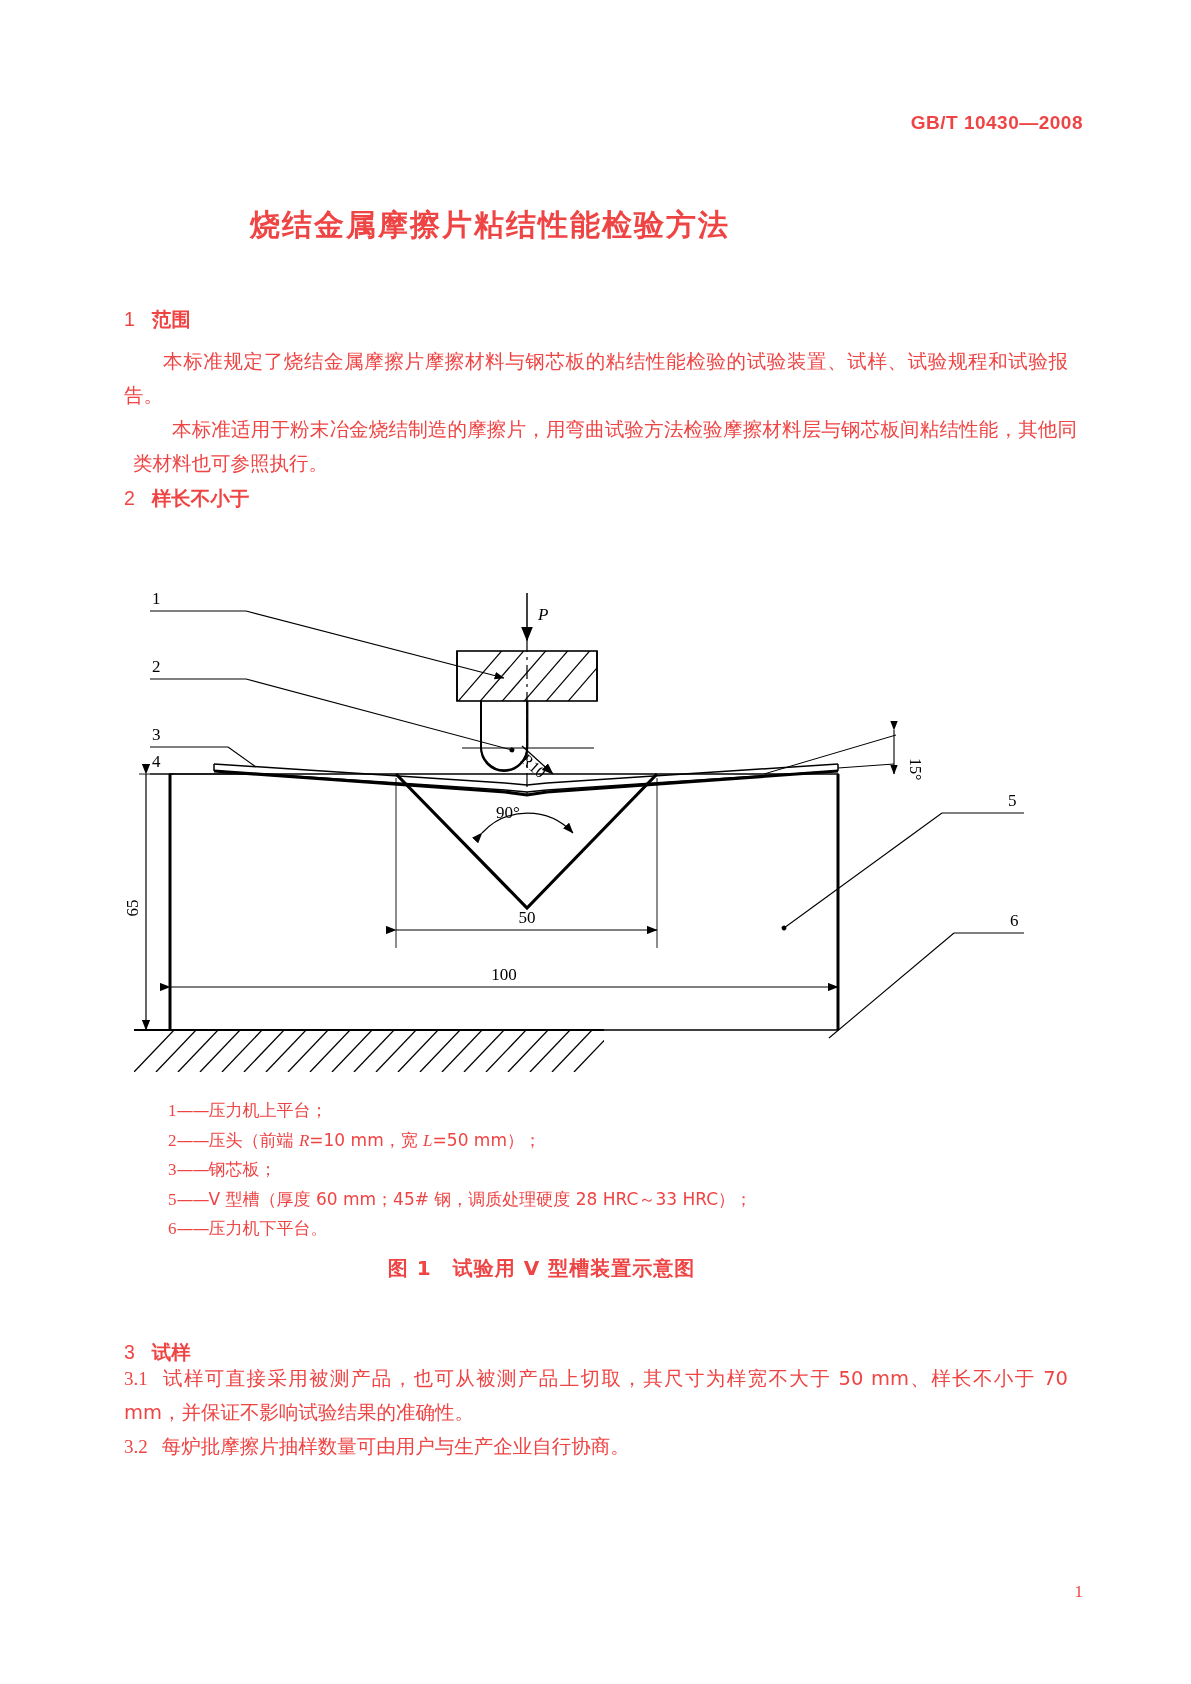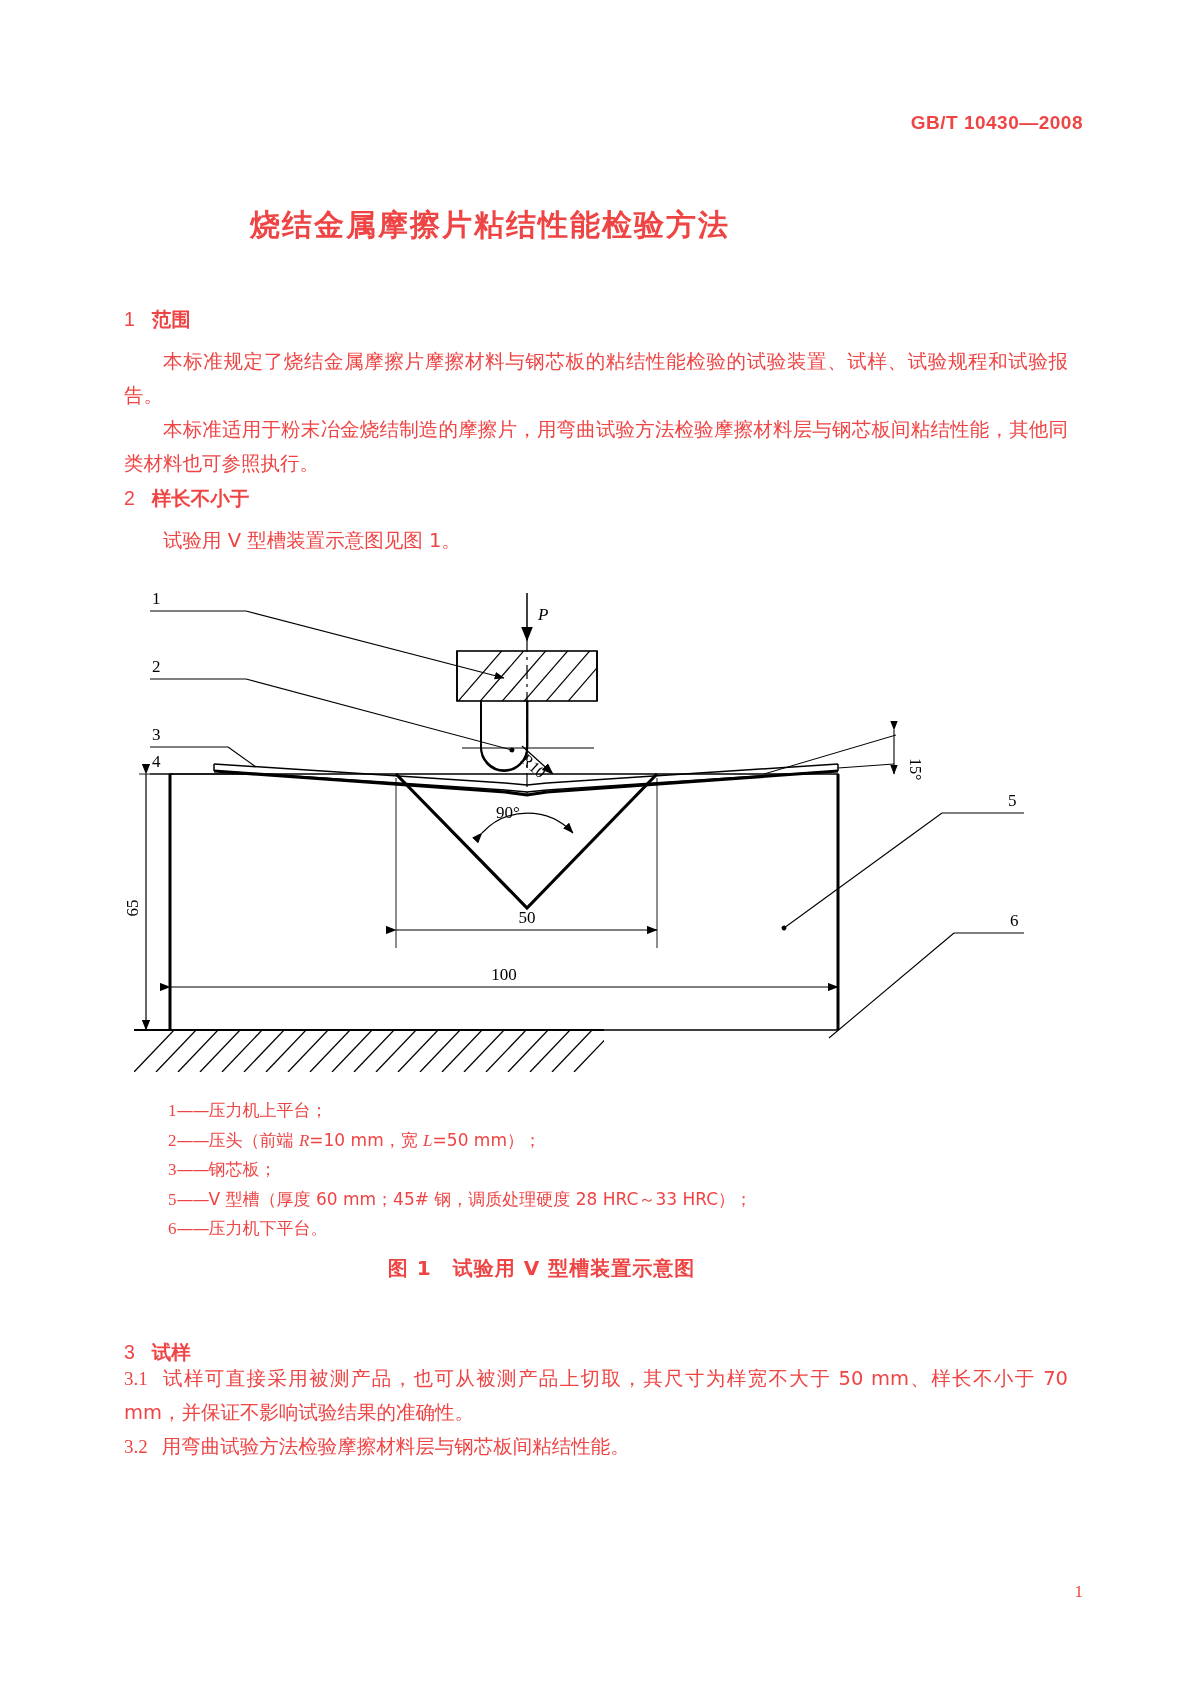--- a/index.html
+++ b/index.html
@@ -126,27 +126,26 @@
   <div class="std-header">GB/T 10430—2008</div>
 
   <div class="doc-title">烧结金属摩擦片粘结性能检验方法</div>
 
   <div class="sec-head" style="top:306px; left:124px;">
     <span class="num">1</span><span class="gap"></span><span>范围</span>
   </div>
 
   <div class="para indent" style="top:345px;">本标准规定了烧结金属摩擦片摩擦材料与钢芯板的粘结性能检验的试验装置、试样、试验规程和试验报告。</div>
 
-  <div class="para indent" style="top:413px;">本标准适用于粉末冶金烧结制造的摩擦片，用弯曲试验方法检验摩擦材料层与钢芯板间粘结性能，其他同类材料也可参照执行。</div>
+  <div class="para indent" style="top:413px;margin-left:9px;">本标准适用于粉末冶金烧结制造的摩擦片，用弯曲试验方法检验摩擦材料层与钢芯板间粘结性能，其他同类材料也可参照执行。</div>
 
   <div class="sec-head" style="top:485px; left:124px;">
     <span class="num">2</span><span class="gap"></span><span>样长不小于</span>
   </div>
 
-  <div class="para indent" style="top:524px;">试验用 V 型槽装置示意图见图 1。</div>
 
   <div class="figure-wrap">
     <svg width="944" height="520" viewBox="0 0 944 520">
       <defs>
         <marker id="arrHead" markerWidth="10" markerHeight="8" refX="9" refY="4" orient="auto">
           <path d="M0,0 L10,4 L0,8 z" fill="#000"></path>
         </marker>
         <marker id="arrHeadS" markerWidth="9" markerHeight="7" refX="8.5" refY="3.5" orient="auto">
           <path d="M0,0 L9,3.5 L0,7 z" fill="#000"></path>
         </marker>
@@ -341,18 +340,18 @@
 
   <div class="sec-head" style="top:1315px; left:124px;margin-top:24px;">
     <span class="num">3</span><span class="gap"></span><span>试样</span>
   </div>
 
   <div class="para" style="top:1362px; padding-left:0;">
     <span class="serifnum">3.1</span><span style="display:inline-block;width:14px;"></span><span>试样可直接采用被测产品，也可从被测产品上切取，其尺寸为样宽不大于 50 mm、样长不小于 70 mm，并保证不影响试验结果的准确性。</span>
   </div>
 
   <div class="para" style="top:1430px; padding-left:0;">
-    <span class="serifnum">3.2</span><span style="display:inline-block;width:14px;"></span><span>用弯曲试验方法检验摩擦材料层与钢芯板间粘结性能。</span>
+    <span class="serifnum">3.2</span><span style="display:inline-block;width:14px;"></span><span>每炉批摩擦片抽样数量可由用户与生产企业自行协商。</span>
   </div>
 
   <div class="page-number">1</div>
 
 </div>
 
 </body></html>

